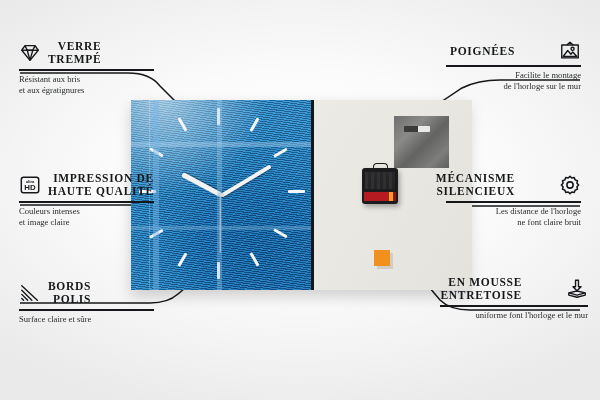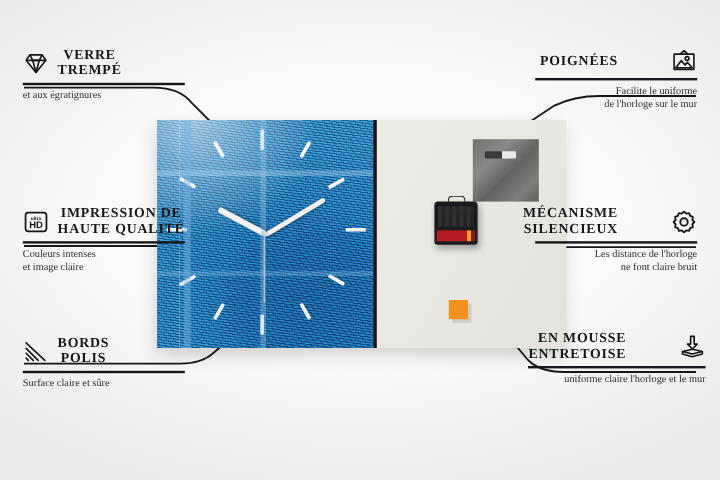--- a/index.html
+++ b/index.html
@@ -87,21 +87,21 @@
     font-family:"Liberation Serif",serif;font-weight:700;
     font-size:11.5px;letter-spacing:.7px;color:#16181a;line-height:13px;
     text-transform:uppercase;
   }
   .callout .rule{height:1.6px;background:#15171a;margin:3px 0 3px;}
   .callout .sub{
     font-family:"Liberation Serif",serif;font-size:8.6px;color:#2a2c2e;
     line-height:11px;
   }
   .left .head{justify-content:flex-start;}
-  .left .title{text-align:center;}
+  .left .title{text-align:right;}
   .left .sub{text-align:left;}
   .right .head{justify-content:flex-end;gap:44px;}
   .right .title{text-align:right;}
   .right .sub{text-align:right;}
 
   .ico{width:22px;height:22px;flex:0 0 22px;display:block;}
   .ico svg{width:100%;height:100%;display:block;}
 
   .lines{position:absolute;inset:0;pointer-events:none;}
 </style>
@@ -176,20 +176,21 @@
               <path d="M9 9 H15"></path>
         </g>
           </svg>
       </span>
       <span>
         <span class="title" style="display:block">VERRE</span>
         <span class="title" style="display:block">TREMPÉ</span>
       </span>
     </div>
     <div class="rule"></div>
+    <div class="sub">Résistant aux bris</div>
     <div class="sub">et aux égratignures</div>
   </div>
 
   <div class="callout left" style="left:19px;top:172px;width:135px;">
     <div class="head">
       <span class="ico">
         <svg viewBox="0 0 24 24">
           <rect x="2.5" y="3.5" width="19" height="17" rx="2.5" fill="none" stroke="#15171a" stroke-width="1.6"></rect>
           <text x="12" y="10.2" font-family="Liberation Sans, sans-serif" font-size="4.4" font-weight="700" text-anchor="middle" fill="#15171a">ultra</text>
           <text x="12" y="17.6" font-family="Liberation Sans, sans-serif" font-size="8.6" font-weight="700" text-anchor="middle" fill="#15171a">HD</text>
@@ -236,21 +237,21 @@
             <g fill="none" stroke="#15171a" stroke-width="1.5" stroke-linejoin="round">
           <path d="M8.5 5.5 L12 2.5 L15.5 5.5"></path>
           <rect x="3" y="5.5" width="18" height="14"></rect>
           <path d="M4.5 18 L9.5 11.5 L13 15.5 L15 13 L19.5 18 Z"></path>
           <circle cx="14.8" cy="9.6" r="1.7"></circle>
         </g>
           </svg>
       </span>
     </div>
     <div class="rule"></div>
-    <div class="sub">Facilite le uniforme</div>
+    <div class="sub">Facilite le montage</div>
     <div class="sub">de l'horloge sur le mur</div>
   </div>
 
   <div class="callout right" style="left:446px;top:172px;width:135px;">
     <div class="head">
       <span>
         <span class="title" style="display:block">MÉCANISME</span>
         <span class="title" style="display:block">SILENCIEUX</span>
       </span>
       <span class="ico">
@@ -279,16 +280,16 @@
         <svg viewBox="0 0 24 24">
             <g fill="none" stroke="#15171a" stroke-width="1.5" stroke-linejoin="round">
           <path d="M10.4 2.5 H13.6 V9.5 H16.4 L12 14 L7.6 9.5 H10.4 Z"></path>
           <path d="M12 14.2 L21 16.3 L12 18.6 L3 16.3 Z"></path>
           <path d="M3 16.3 V18.6 L12 21 L21 18.6 V16.3"></path>
         </g>
           </svg>
       </span>
     </div>
     <div class="rule"></div>
-    <div class="sub">uniforme claire l'horloge et le mur</div>
+    <div class="sub">uniforme font l'horloge et le mur</div>
   </div>
 
 </div>
 
 </body></html>

